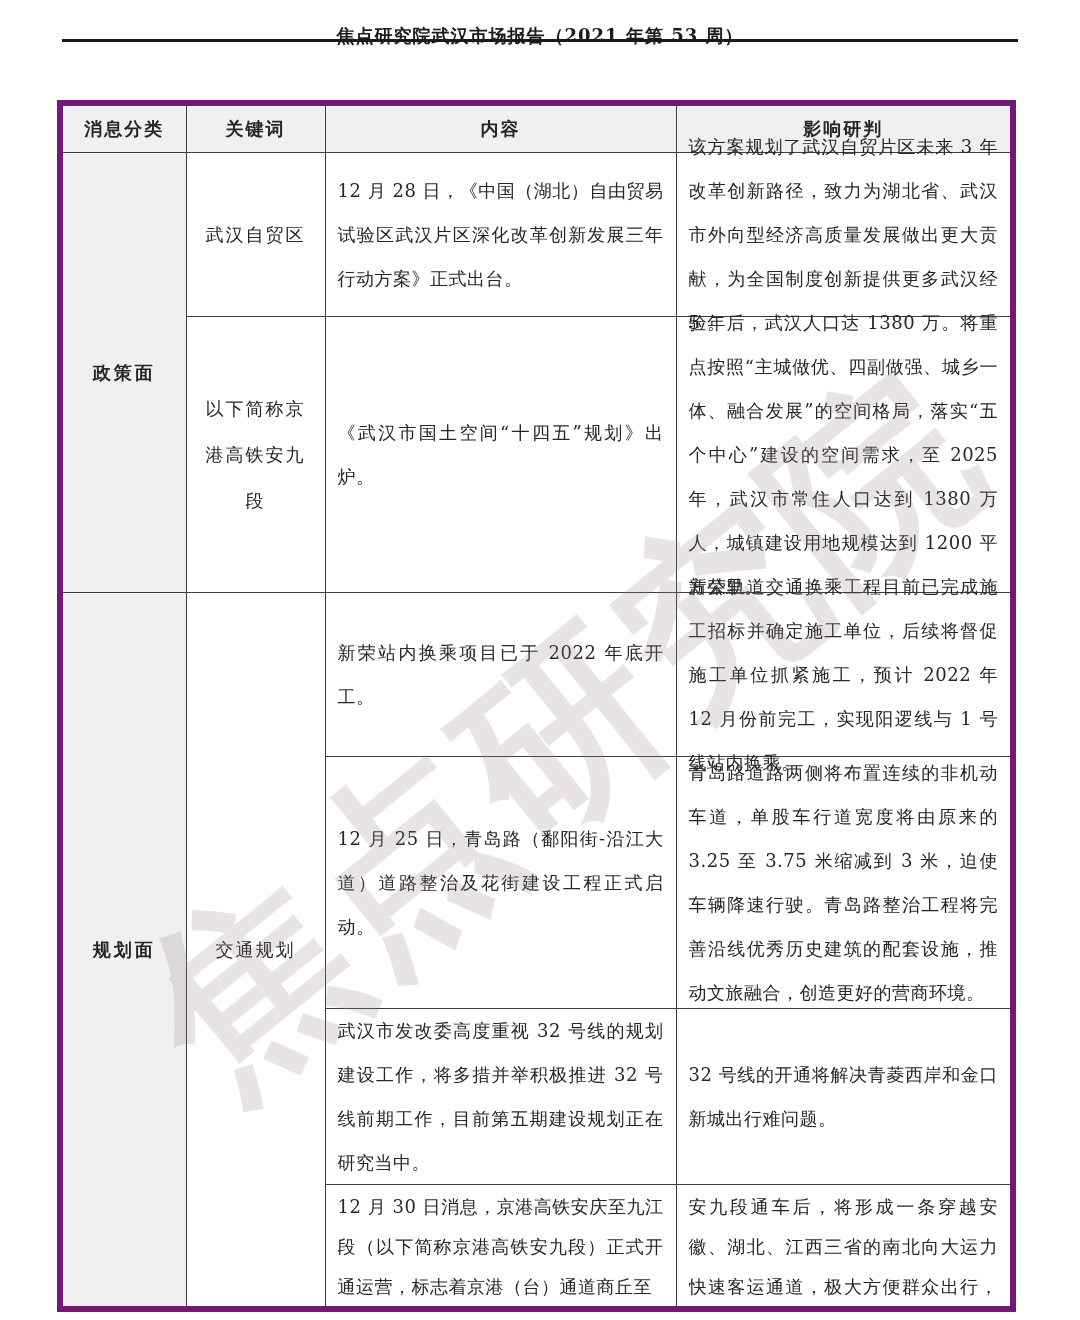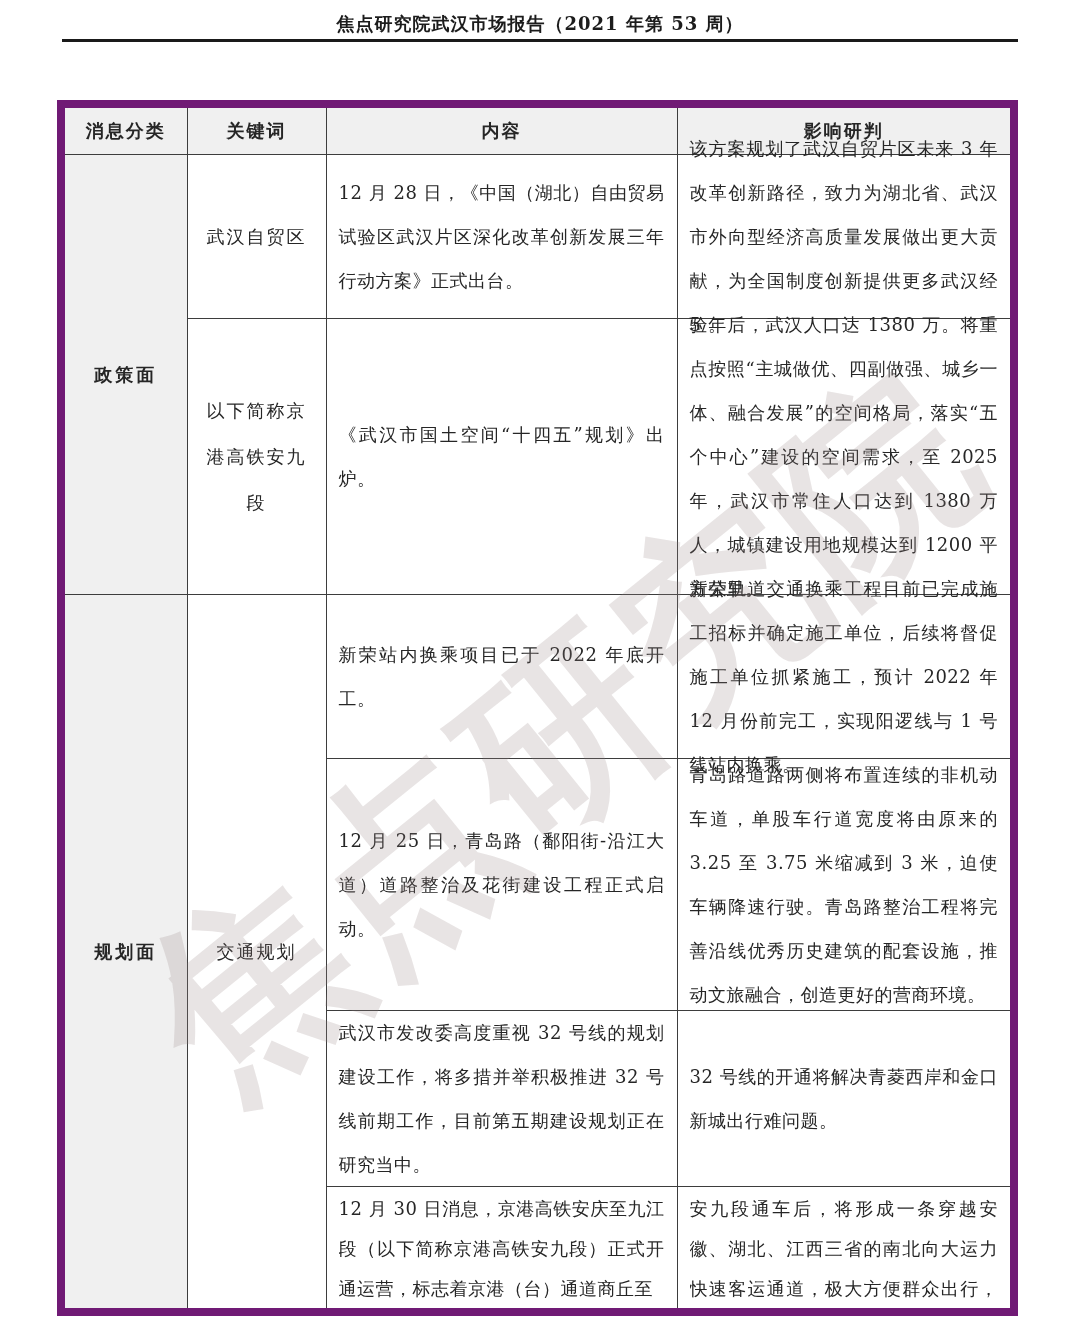--- a/index.html
+++ b/index.html
@@ -5,36 +5,36 @@
   html,body{margin:0;padding:0;background:#ffffff;}
   .page{
     position:relative;
     width:1080px;height:1320px;
     background:#ffffff;
     overflow:hidden;
     font-family:"DejaVu Serif","Liberation Serif",serif;
     color:#262626;
   }
   .doc-title{
-    position:absolute;top:12px;left:0;width:1080px;
+    position:absolute;top:24px;left:0;width:1080px;
     text-align:center;
     font-size:18px;font-weight:600;
     letter-spacing:1px;
     color:#1c1c1c;
   }
   .title-rule{
     position:absolute;top:39px;left:62px;width:956px;height:3px;
     background:#1a1a1a;
   }
   table.report{
     position:absolute;left:57px;top:100px;
     width:953px;
     border-collapse:collapse;
     table-layout:fixed;
-    border:8px solid #701a75;
+    border:6px solid #701a75;
     z-index:1;
   }
   table.report th, table.report td{
     border:1px solid #3d3d3d;
     padding:0 12px;
     vertical-align:middle;
     font-size:18px;
   }
   col.c1{width:126px}
   col.c2{width:139px}

